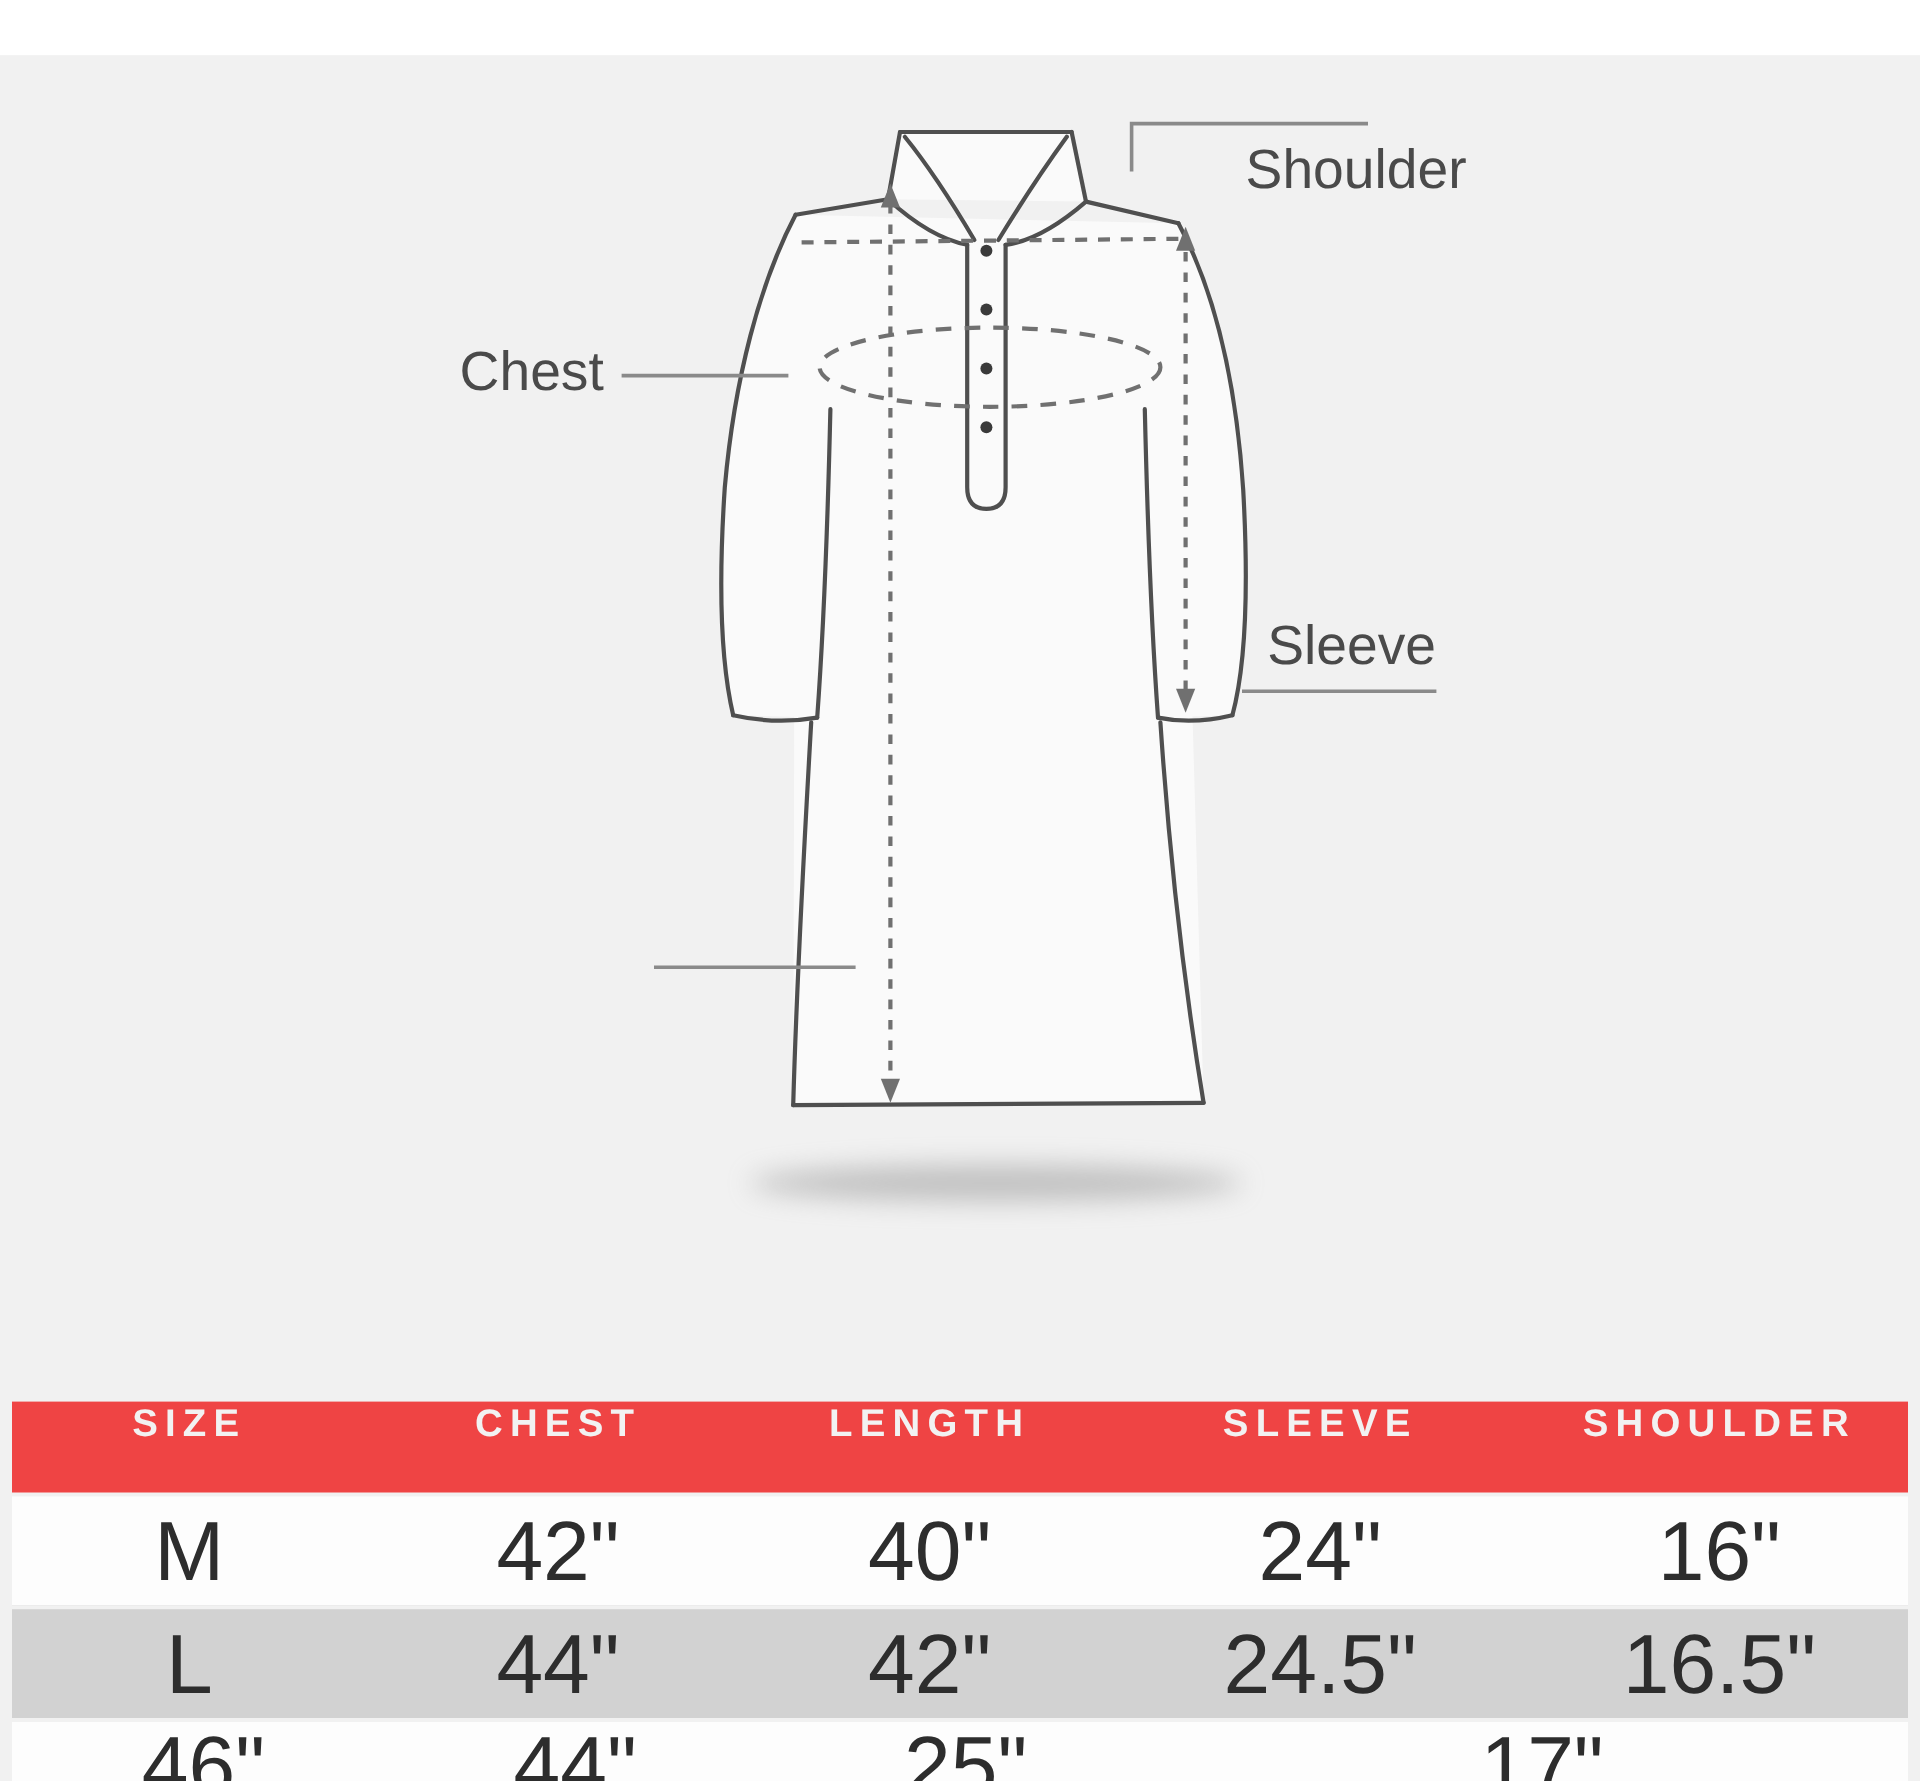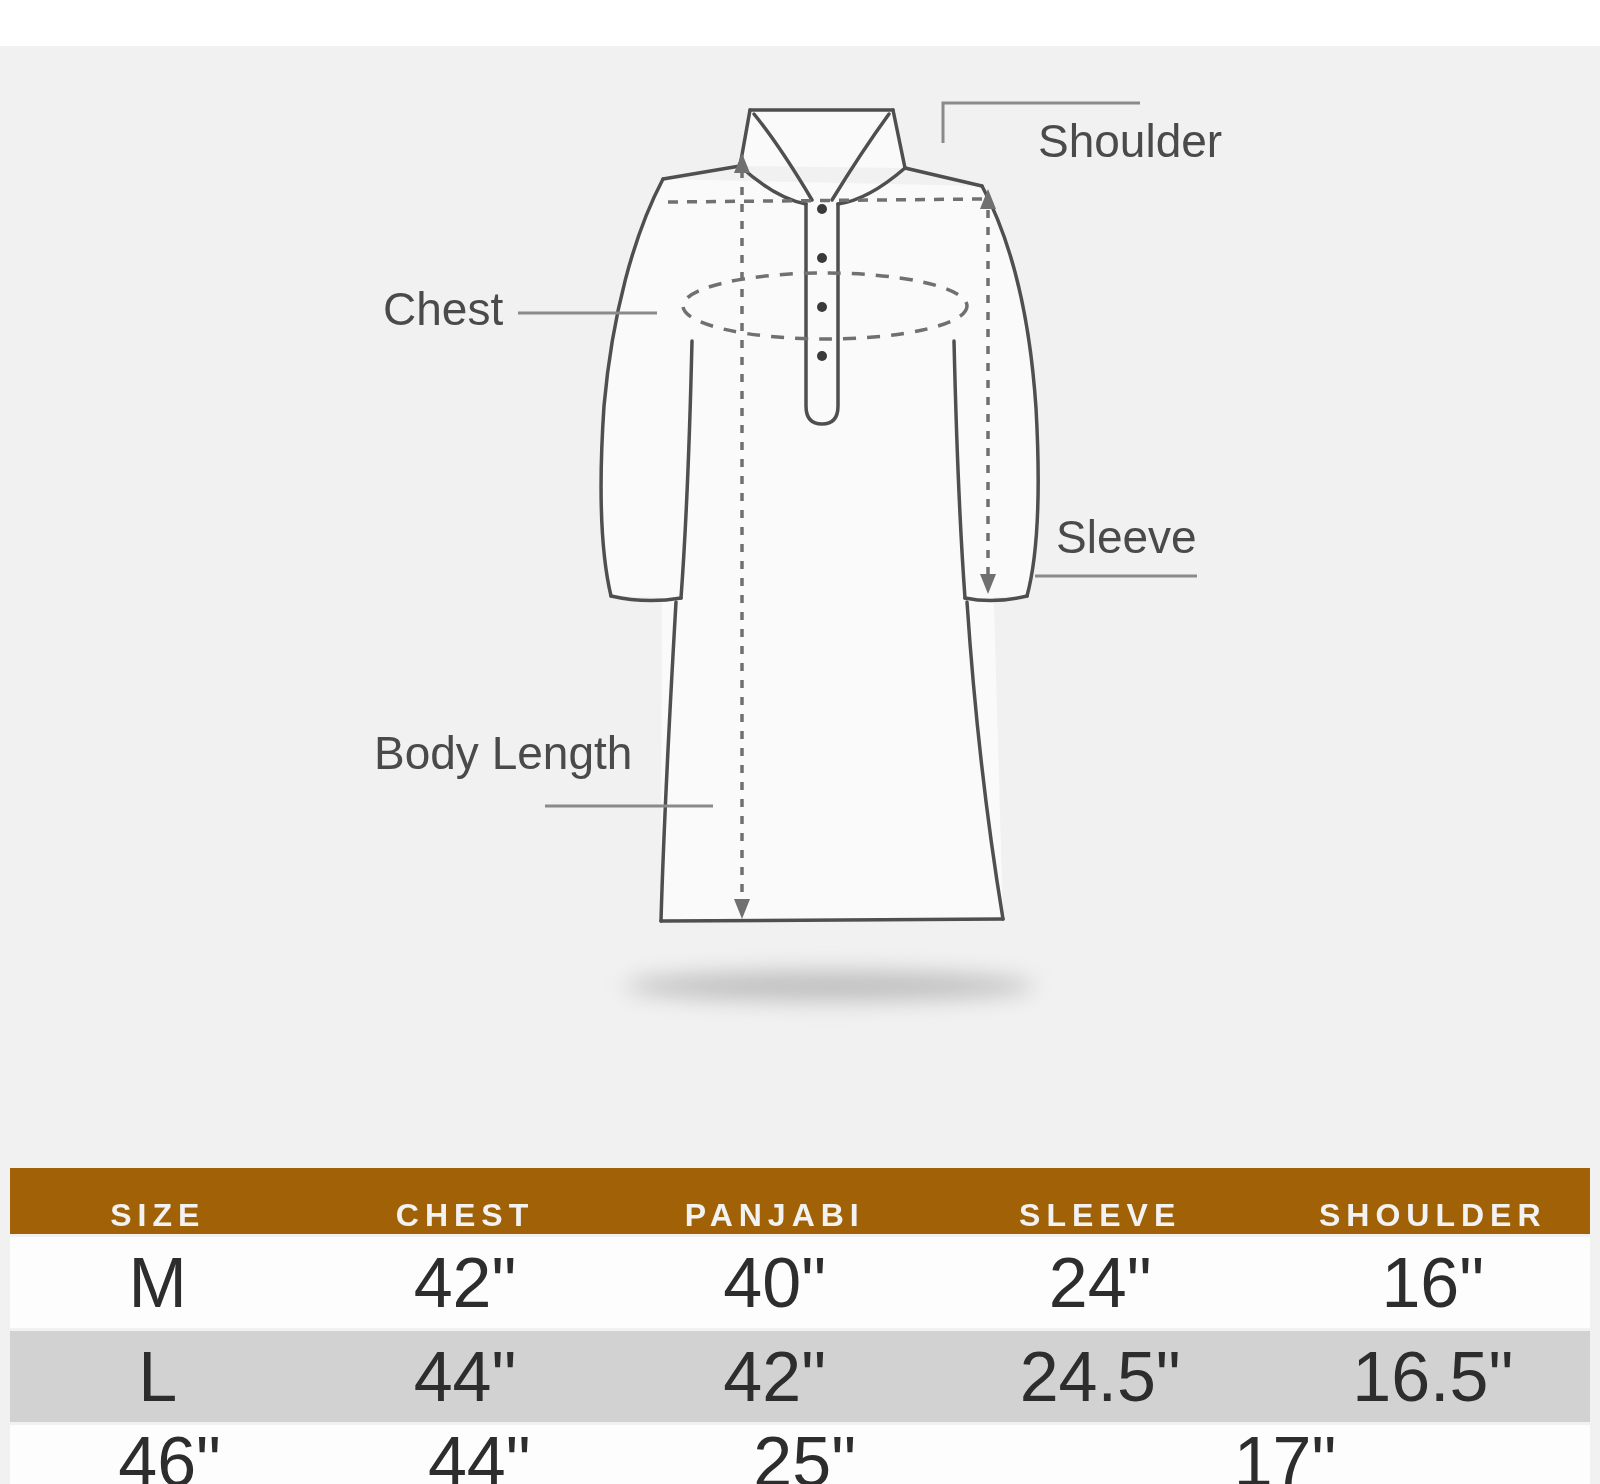--- a/index.html
+++ b/index.html
@@ -29,23 +29,23 @@
     font-size:50px;
     font-weight:600;
     letter-spacing:9px;
     color:#6f6f6f;
   }
   .sizetable{
     position:absolute;
     left:10px;right:10px;top:1122px;
   }
   .thead{
-    display:flex;align-items:flex-end;
-    height:66px;
-    background:#a16207;
+    display:flex;align-items:flex-start;
+    height:76px;
+    background:#ef4444;
   }
   .th{
     text-align:center;
     color:#f2f2f2;
     font-size:32px;
     font-weight:bold;
     letter-spacing:6px;
   }
   .trow{
     display:flex;align-items:center;
@@ -144,28 +144,27 @@
       <path d="M943,97 L943,57 L1140,57"></path>
       <path d="M518,267 L657,267"></path>
       <path d="M1035,530 L1197,530"></path>
       <path d="M545,760 L713,760"></path>
     </g>
   </svg>
 
   <div class="dlabel lbl-shoulder">Shoulder</div>
   <div class="dlabel lbl-chest">Chest</div>
   <div class="dlabel lbl-sleeve">Sleeve</div>
-  <div class="dlabel lbl-bodylength">Body Length</div>
 
 
   <div class="sizetable">
     <div class="thead">
       <div class="th c1">SIZE</div>
       <div class="th c2">CHEST</div>
-      <div class="th c3">PANJABI</div>
+      <div class="th c3">LENGTH</div>
       <div class="th c4">SLEEVE</div>
       <div class="th c5">SHOULDER</div>
     </div>
 
     <div class="trow">
       <div class="td c1">M</div>
       <div class="td c2">42"</div>
       <div class="td c3">40"</div>
       <div class="td c4">24"</div>
       <div class="td c5">16"</div>

